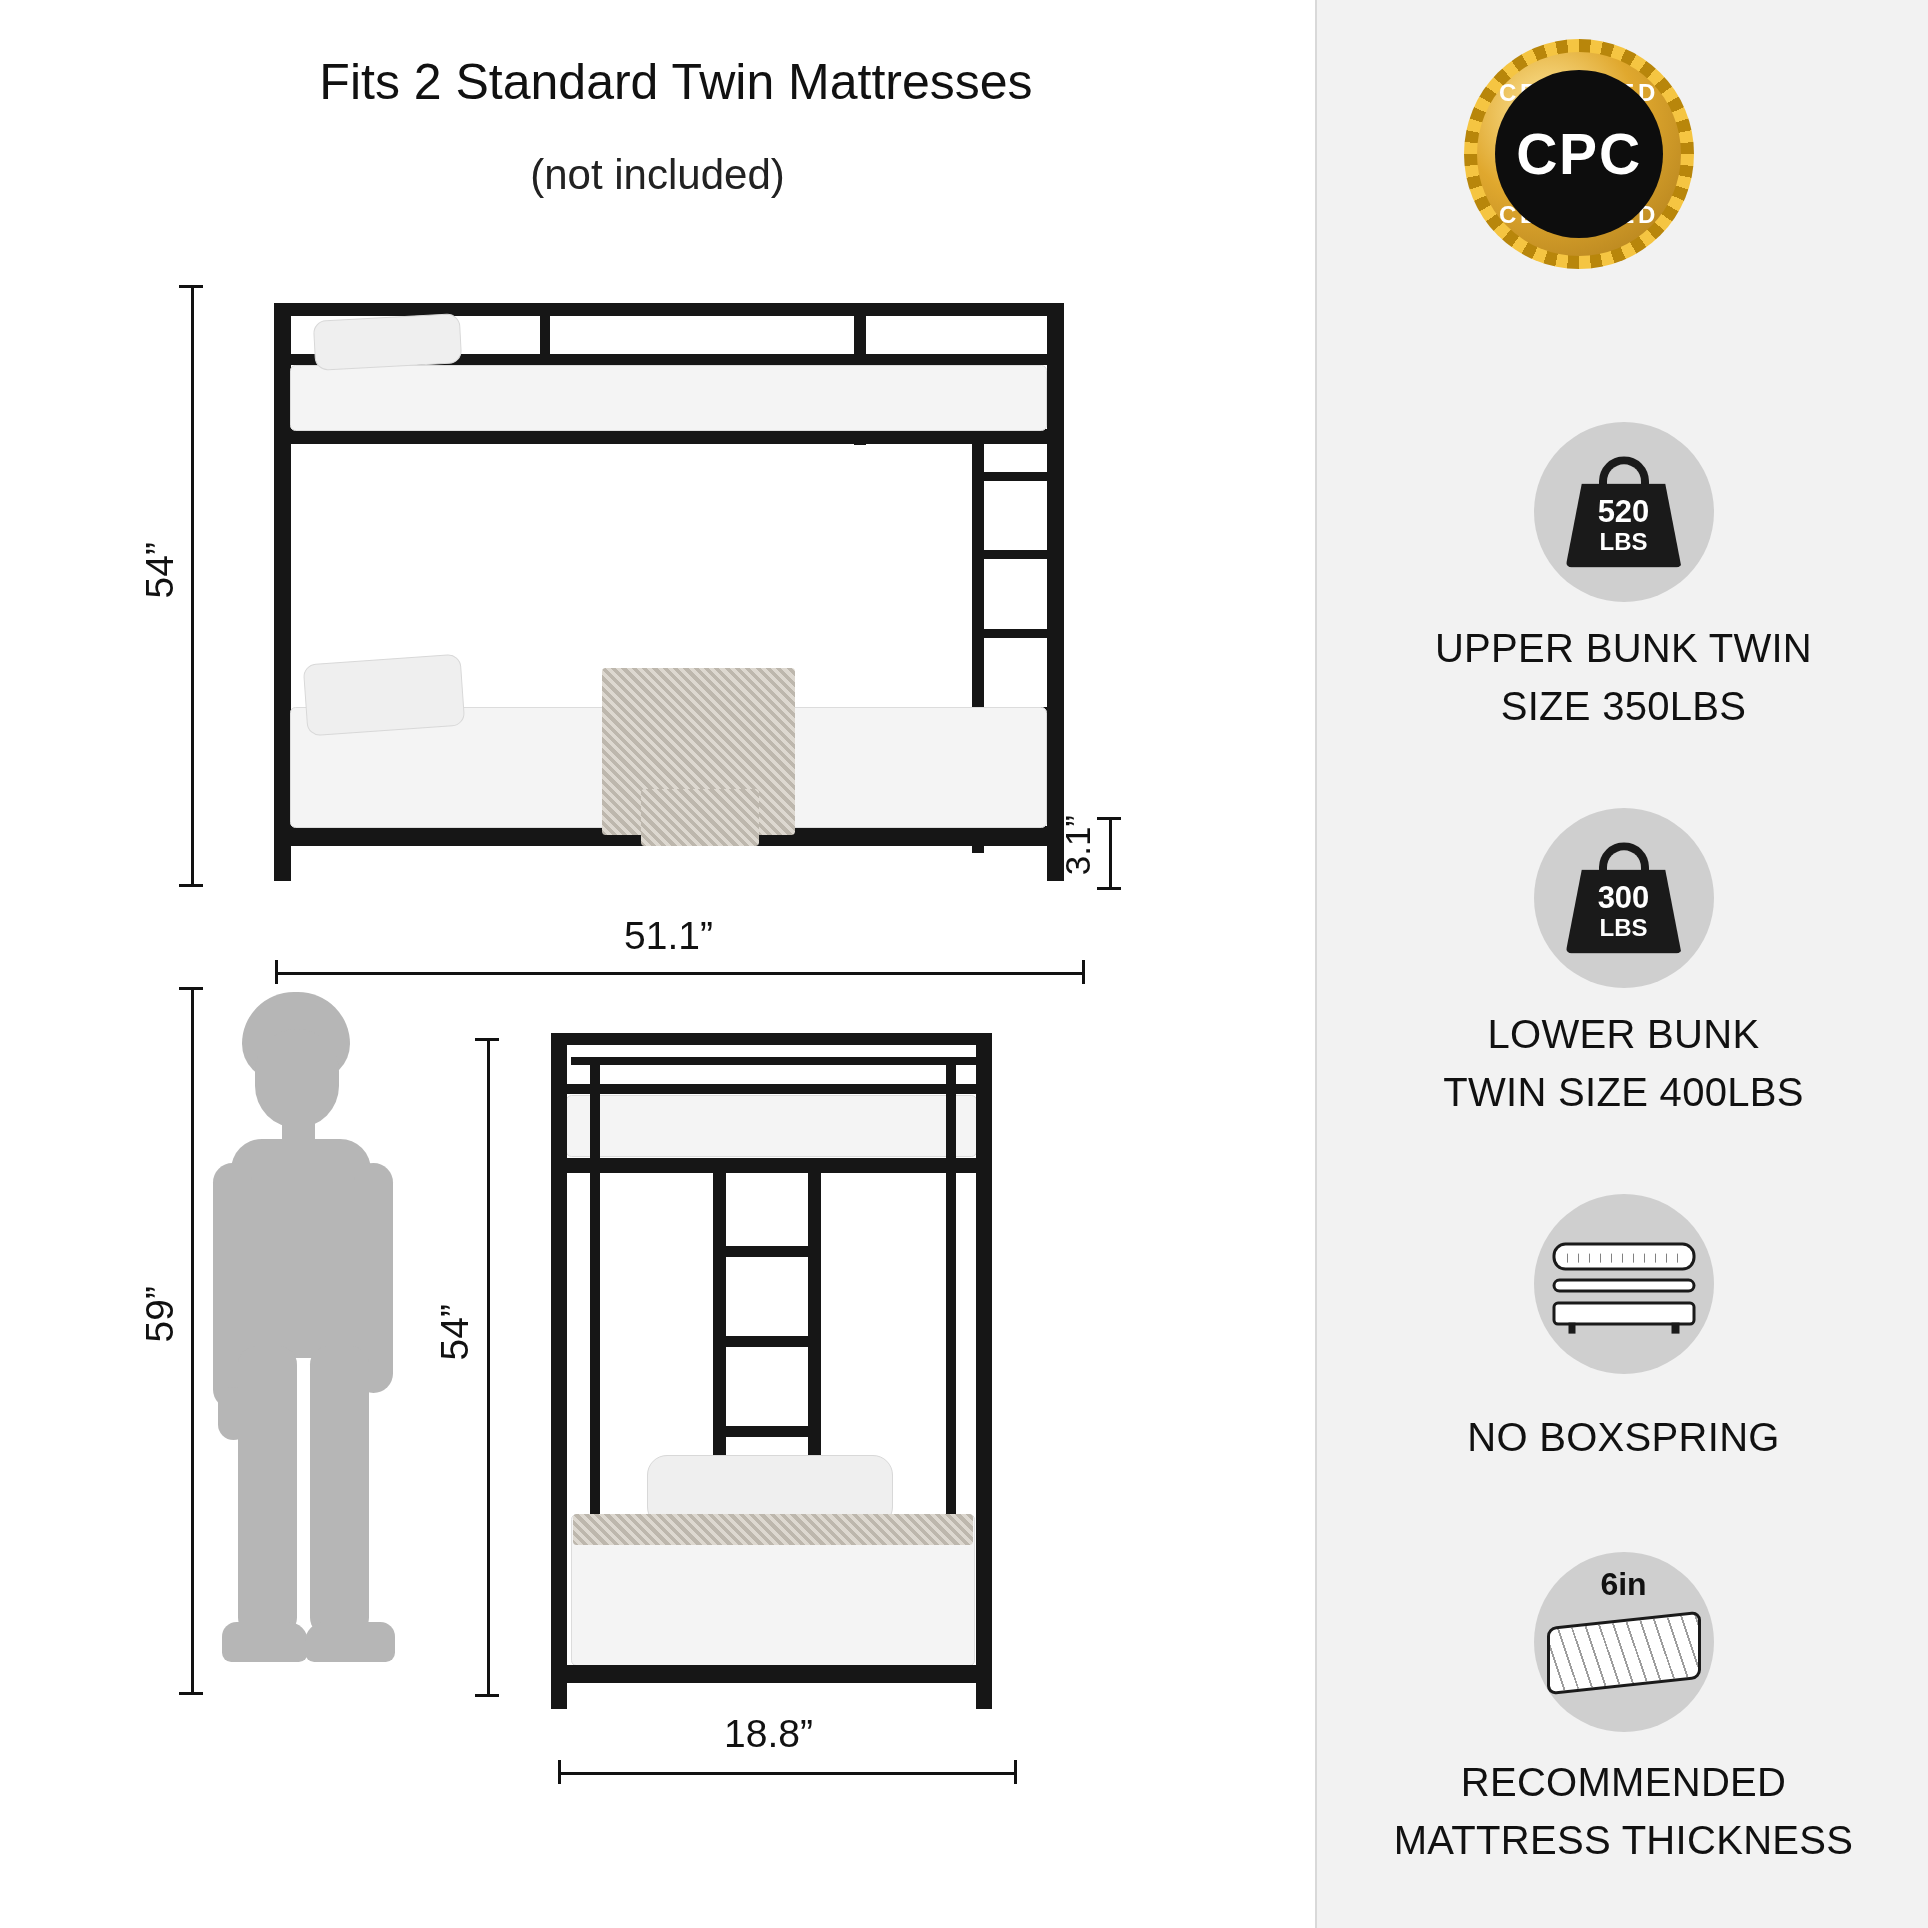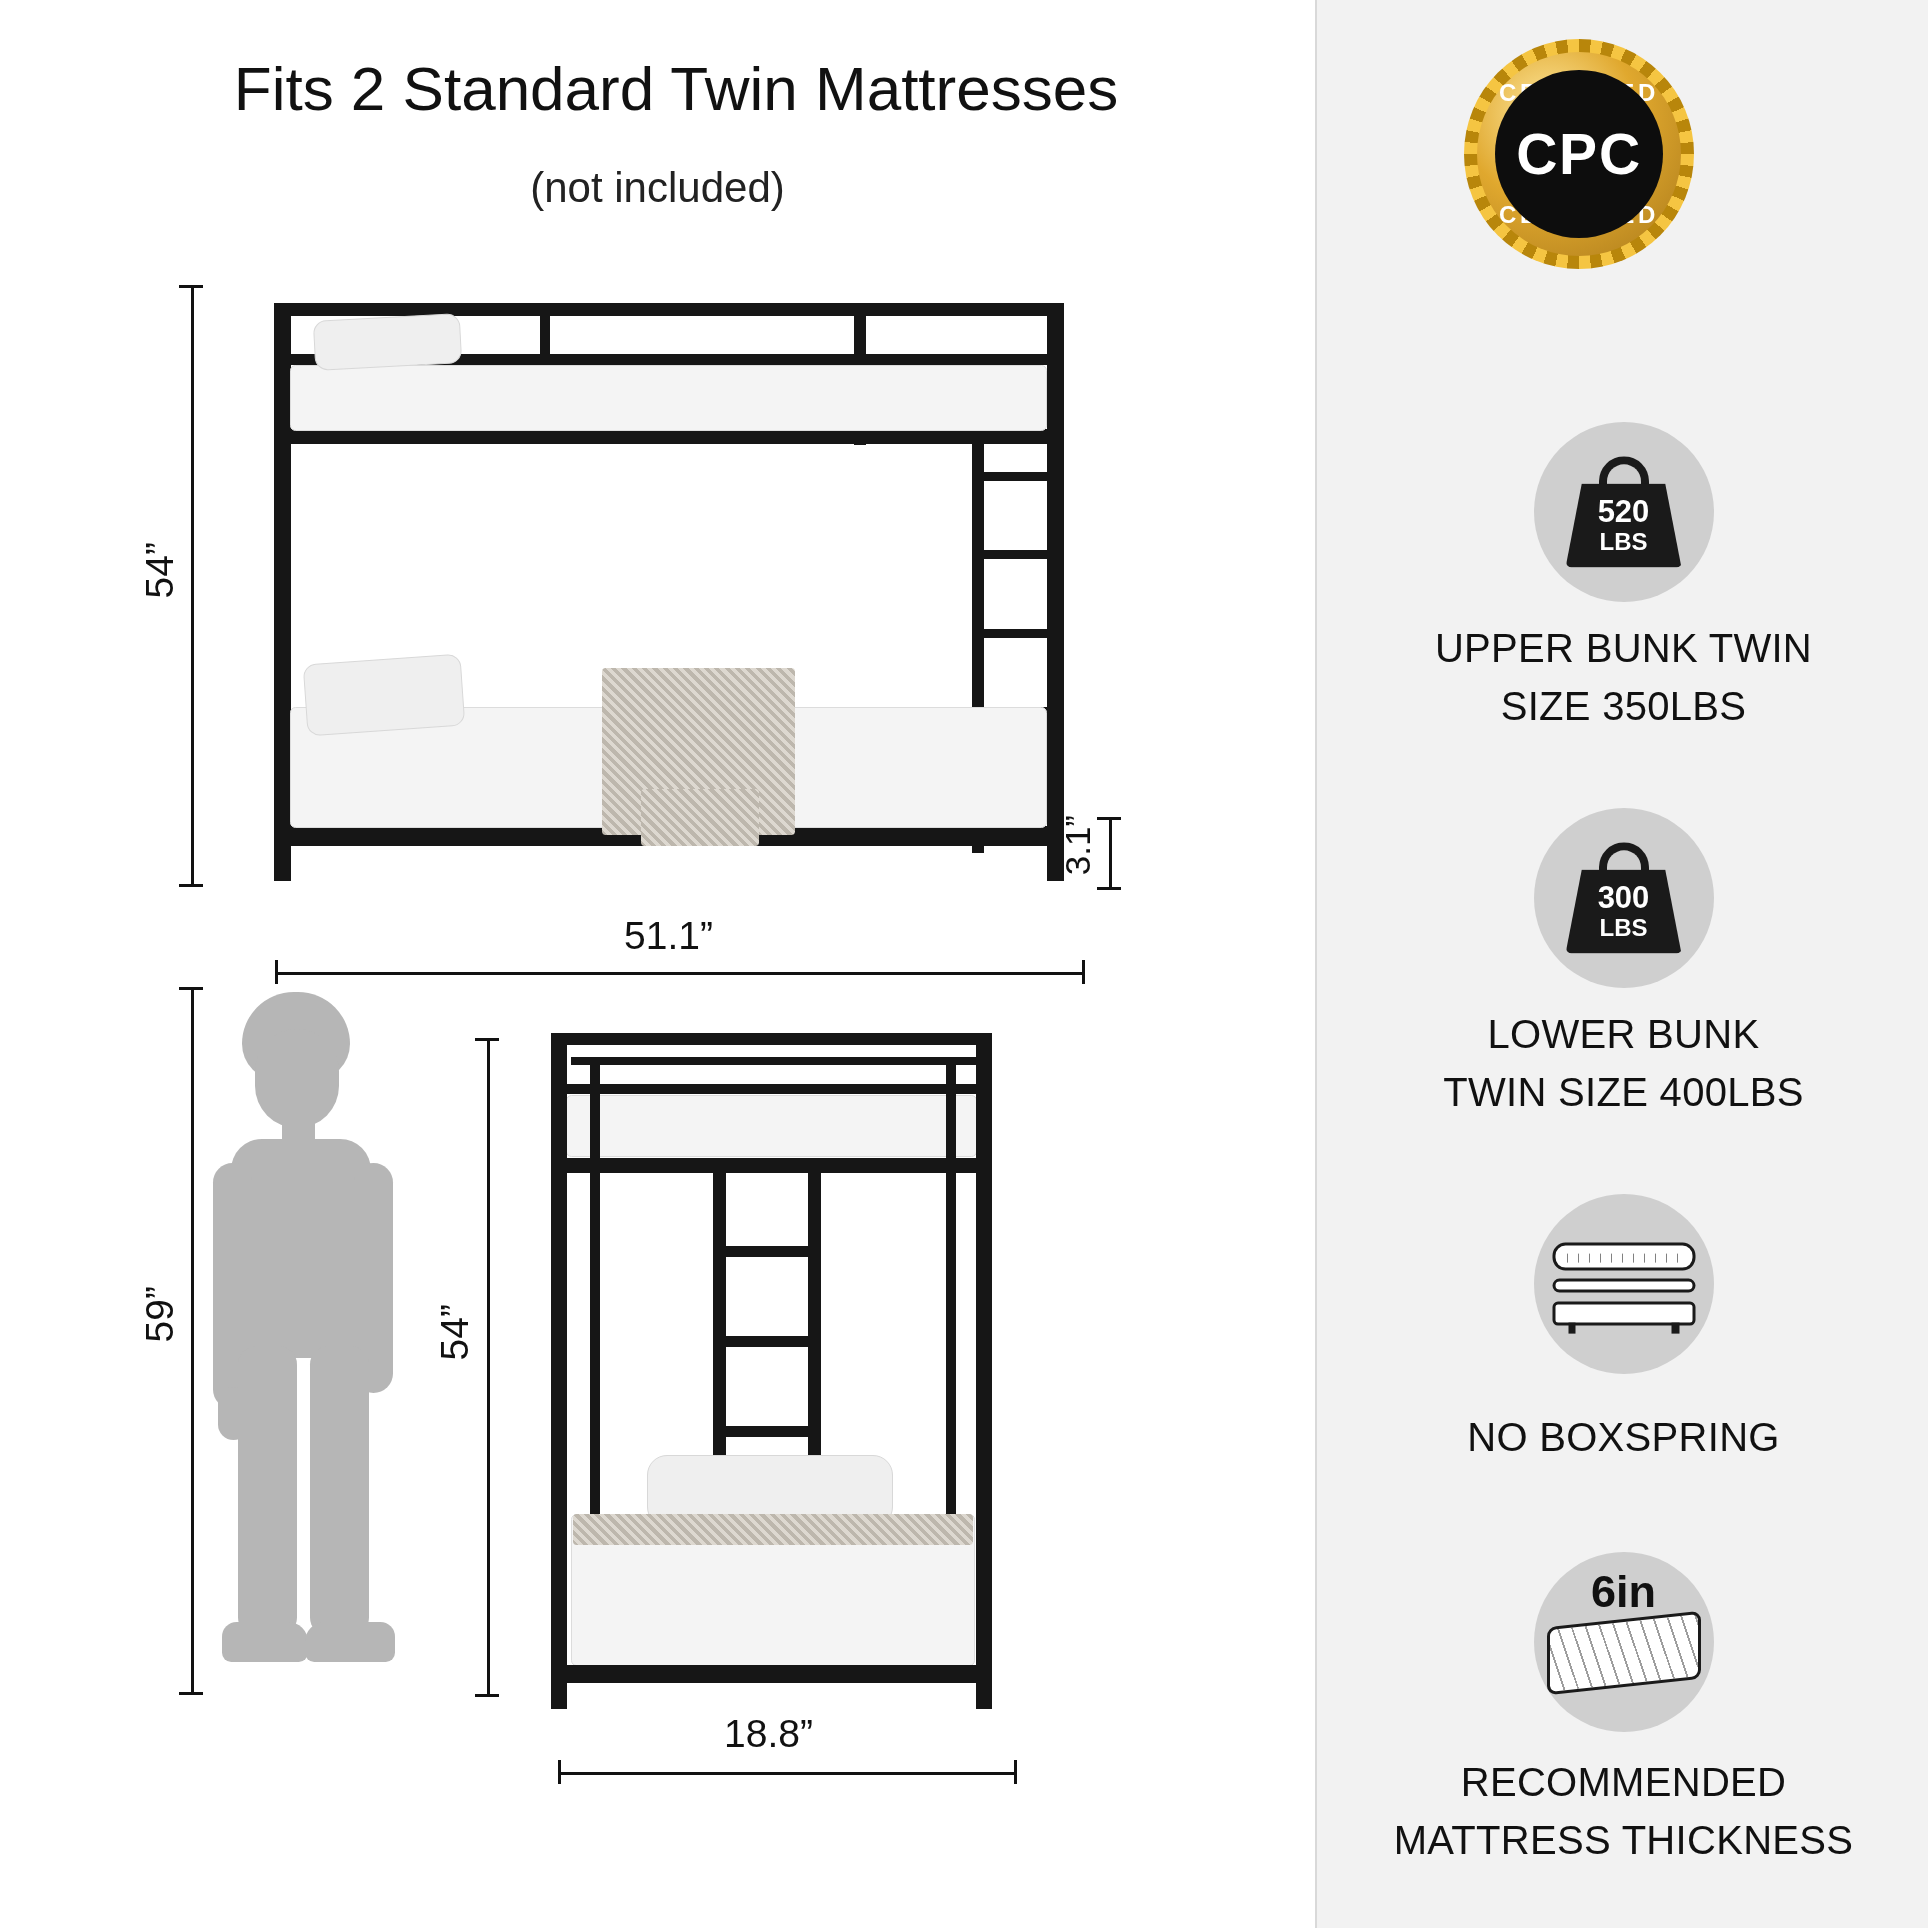--- a/index.html
+++ b/index.html
@@ -128,21 +128,21 @@
   .stack-base:before, .stack-base:after {
     content:""; position: absolute; bottom: -11px; width: 7.3px; height: 11px; background: #1a1a1a;
   }
   .stack-base:before { left: 13px; }
   .stack-base:after { right: 13px; }
 
   
   .thick-icon { position: absolute; left: 50%; top: 56%; transform: translate(-50%,-50%); }
   .thick-num {
     position: absolute; left: 50%; top: -53px; transform: translateX(-50%);
-    font-size: 45px; font-weight: bold; color: #111;
+    font-size: 32px; font-weight: bold; color: #111;
     font-family: "Liberation Sans", sans-serif; white-space: nowrap;
   }
   .mat3d {
     width: 154px; height: 68px;
     background: #fff;
     border: 3.7px solid #1a1a1a;
     border-radius: 9.2px;
     transform: skewY(-6deg);
     position: relative; overflow: hidden;
   }
@@ -150,21 +150,21 @@
     position: absolute; inset: 0;
     background: repeating-linear-gradient(72deg, rgba(0,0,0,.38) 0 1.8px, transparent 1.8px 13px);
   }
 
   
   #headline {
     position: absolute; left: 0; top: 53px; width: 1315px;
     text-align: center;
   }
   #headline .h1 {
-    font-size: 62px; color: #111; letter-spacing: 0px;
+    font-size: 50px; color: #111; letter-spacing: 0px;
     font-family: "Liberation Sans", sans-serif;
     margin-left: 37px;
   }
   #headline .h2 {
     font-size: 42px; color: #222; margin-top: 40px;
     font-family: "Liberation Sans", sans-serif;
   }
 
   .dimlabel {
     position: absolute;

